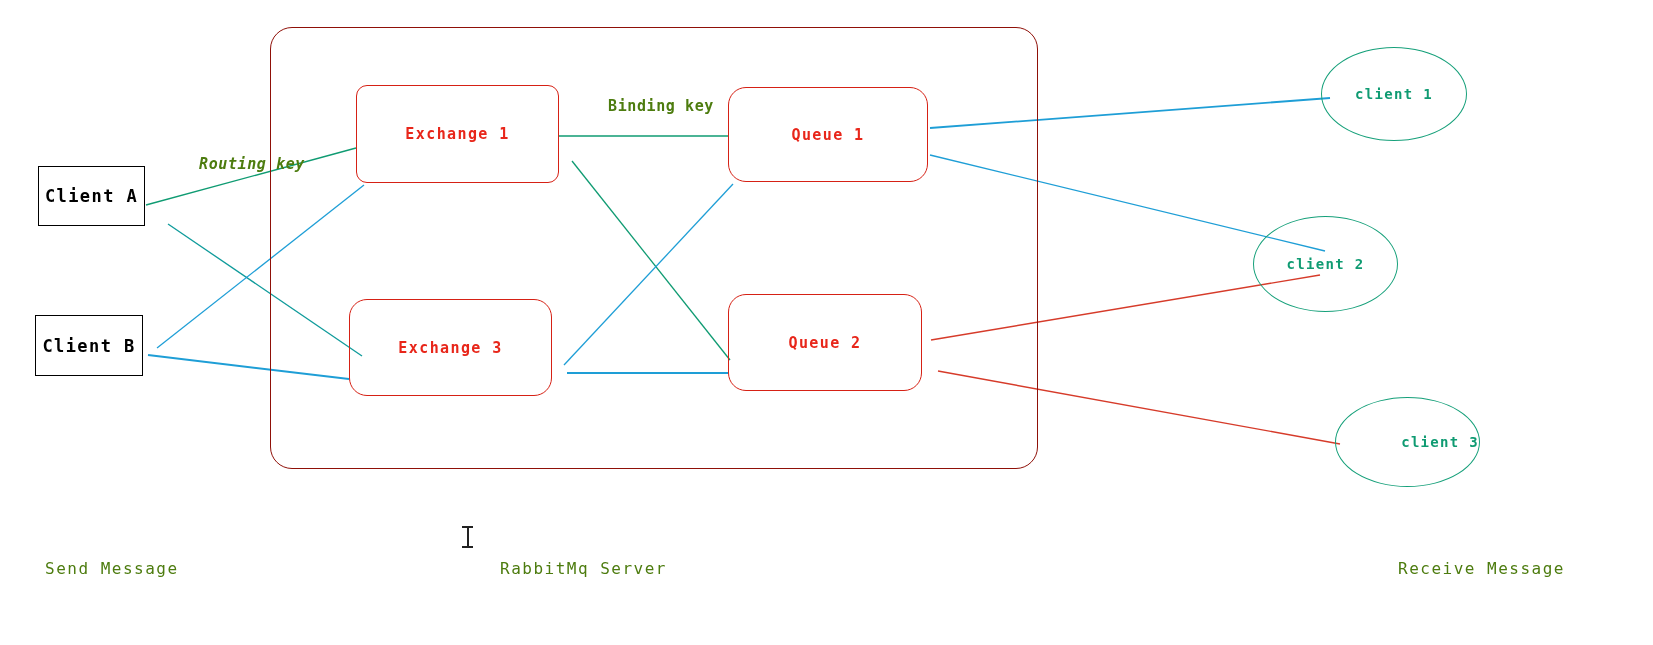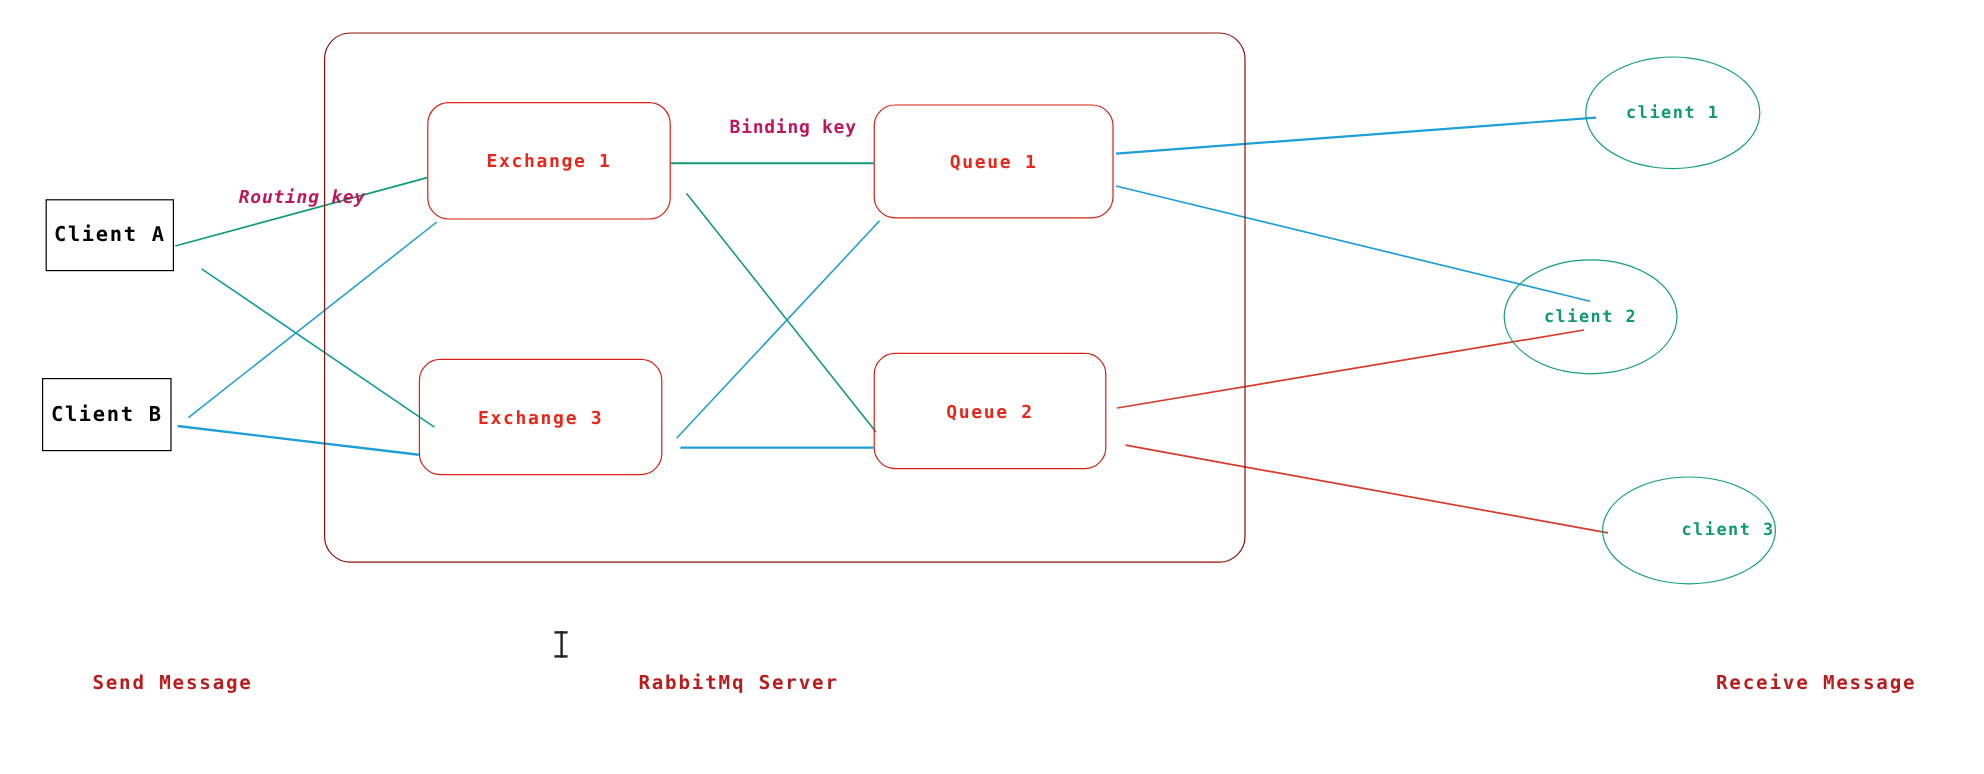--- a/index.html
+++ b/index.html
@@ -59,34 +59,33 @@
     letter-spacing: 1.3px;
   }
   .server-frame {
     position: absolute;
     border: 1.7px solid #8f1008;
     border-radius: 22px;
     background: transparent;
   }
   .edge-label {
     position: absolute;
-    color: #be185d;
+    color: #4d7c0f;
     font-size: 15px;
     font-weight: bold;
     letter-spacing: 0.6px;
     white-space: nowrap;
   }
   .zone-label {
     position: absolute;
-    color: #b91c1c;
+    color: #4d7c0f;
     font-size: 16px;
-    font-weight: bold;
+    font-weight: normal;
     letter-spacing: 1.5px;
     white-space: nowrap;
-    margin-left: 32px;
   }
   .text-caret {
     position: absolute;
     width: 11px;
     height: 22px;
     pointer-events: none;
   }
   .text-caret::before,
   .text-caret::after {
     content: "";
@@ -130,21 +129,21 @@
 
   <div class="server-frame" style="left: 270px; top: 27px; width: 766px; height: 440px;"></div>
 
   <div class="node client-box" style="left: 35px; top: 315px; width: 108px; height: 61px;">
     <span>Client B</span>
   </div>
   <div class="node client-box" style="left: 38px; top: 166px; width: 107px; height: 60px;">
     <span>Client A</span>
   </div>
 
-  <div class="node broker-node" style="left: 356px; top: 85px; width: 203px; height: 98px;">
+  <div class="node broker-node" style="left: 356px; top: 85px; width: 203px; height: 98px; border-radius: 11px;">
     <span>Exchange 1</span>
   </div>
   <div class="node broker-node" style="left: 349px; top: 299px; width: 203px; height: 97px;">
     <span>Exchange  3</span>
   </div>
 
   <div class="node broker-node" style="left: 728px; top: 87px; width: 200px; height: 95px;">
     <span>Queue 1</span>
   </div>
   <div class="node broker-node" style="left: 728px; top: 294px; width: 194px; height: 97px;">

